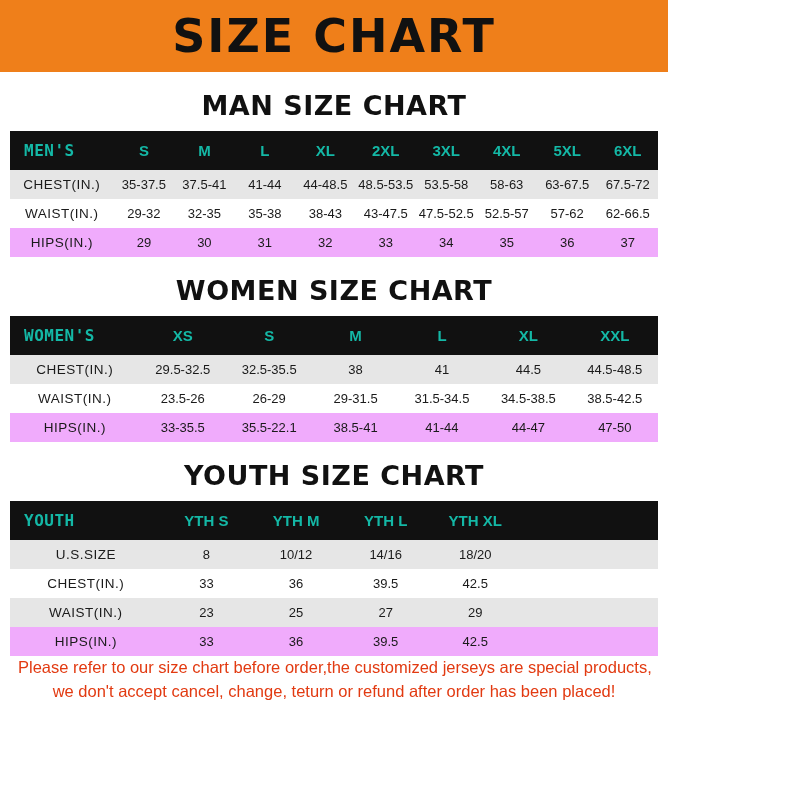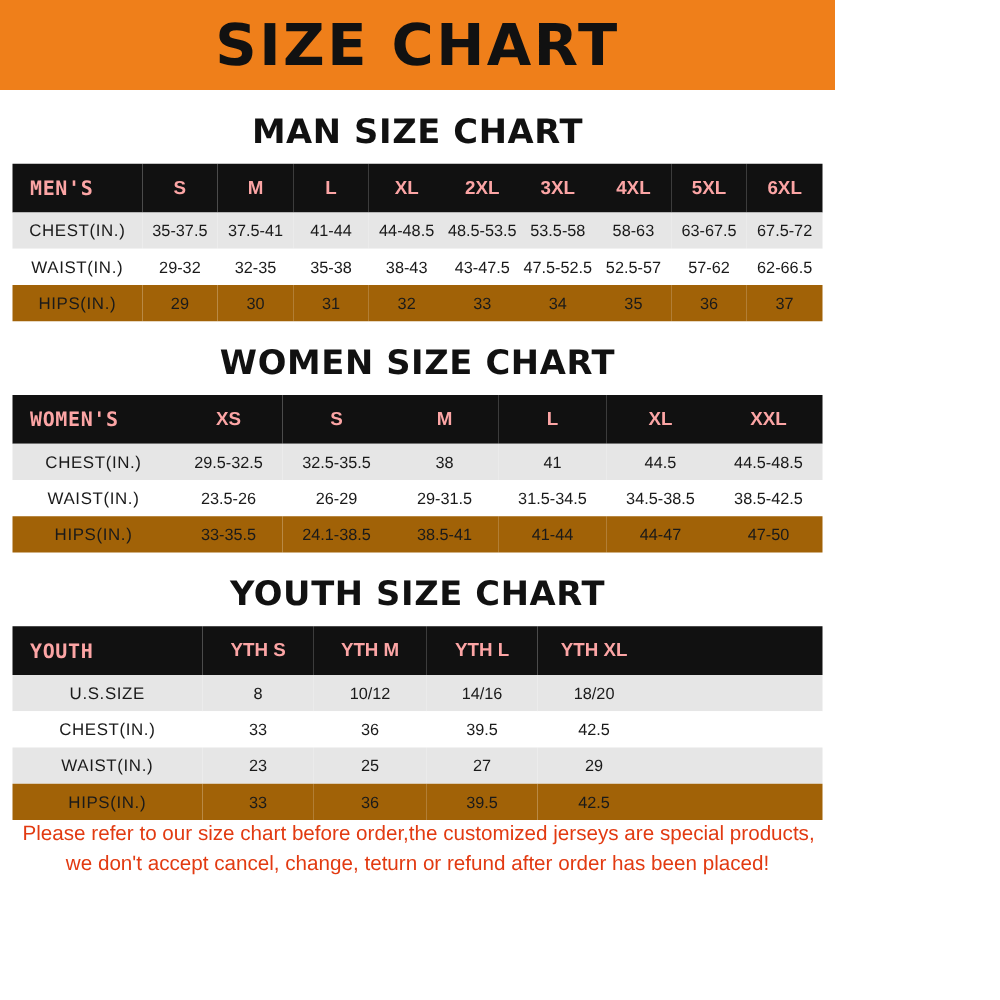--- a/index.html
+++ b/index.html
@@ -58,41 +58,41 @@
   table.size-table th,
   table.size-table td {
     text-align: center;
     font-size: 13px;
     color: #1a1a1a;
     padding: 7px 2px;
     font-family: "Liberation Sans", sans-serif;
   }
   table.size-table thead th {
     background: #111111;
-    color: #fca5a5;
+    color: #14b8a6;
     font-weight: bold;
     font-size: 15px;
     padding: 10px 2px;
   }
   table.size-table thead th.rowlabel {
     text-align: left;
     padding-left: 14px;
     font-family: "DejaVu Sans Mono", monospace;
     font-size: 16px;
     letter-spacing: 0.5px;
   }
   table.size-table tbody td.rowlabel {
     font-weight: normal;
     letter-spacing: 0.5px;
     text-align: center;
     font-size: 13.5px;
   }
   tr.band-light td { background: #e6e6e6; }
   tr.band-white td { background: #ffffff; }
-  tr.band-grey  td { background: #a16207; }
+  tr.band-grey  td { background: #f0abfc; }
 
   
   .men col.c0 { width: 16%; }
   .women col.c0 { width: 20%; }
   .youth col.c0 { width: 22%; }
   .youth col.cx { width: 13%; }
   .youth col.cend { width: 20%; }
 
   
   .footer-note {
@@ -222,21 +222,21 @@
           <td>23.5-26</td>
           <td>26-29</td>
           <td>29-31.5</td>
           <td>31.5-34.5</td>
           <td>34.5-38.5</td>
           <td>38.5-42.5</td>
         </tr>
         <tr class="band-grey">
           <td class="rowlabel">HIPS(IN.)</td>
           <td>33-35.5</td>
-          <td>24.1-38.5</td>
+          <td>35.5-22.1</td>
           <td>38.5-41</td>
           <td>41-44</td>
           <td>44-47</td>
           <td>47-50</td>
         </tr>
       </tbody>
     </table>
   </div>
 
   <div class="section">

